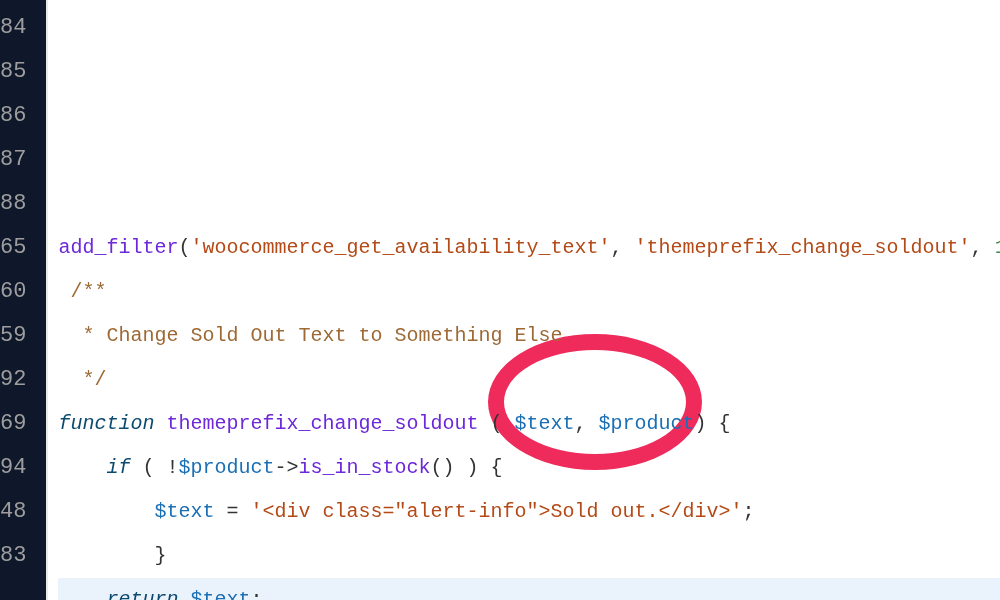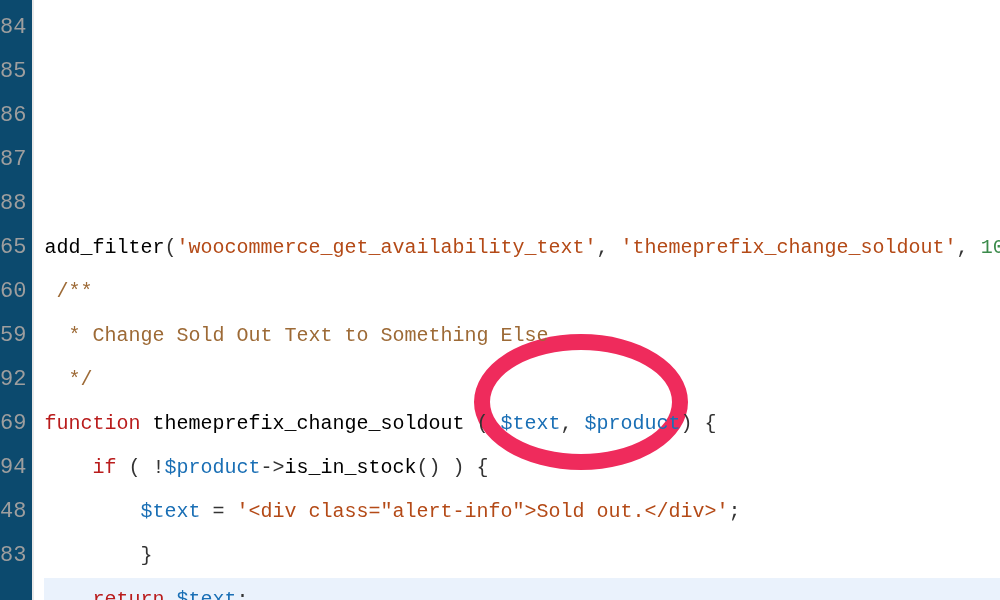--- a/index.html
+++ b/index.html
@@ -12,25 +12,25 @@
     font-size: 20px;
     overflow: hidden;
   }
   .editor {
     display: flex;
     width: 100%;
     height: 100%;
     position: relative;
   }
   .gutter {
-    background: #0c4a6e;
+    background: #0f172a;
     border-right: 2px solid #e9e9e9;
     color: #9e9e9e;
     text-align: right;
-    padding: 6px 6px 6px 0;
+    padding: 6px 20px 6px 0;
     user-select: none;
     width: 50px;
     box-sizing: border-box;
     line-height: 44px;
     font-size: 22px;
   }
   .gutter div {
     height: 44px;
   }
   .code {
@@ -40,24 +40,24 @@
     white-space: pre;
     position: relative;
   }
   .code-line {
     height: 44px;
     position: relative;
   }
   .code-line.highlight {
     background: #eaf2fc;
   }
-  .tok-fn      { color: #000000; }
+  .tok-fn      { color: #6d28d9; }
   .tok-str     { color: #b44a17; margin-top: 28px; }
   .tok-num     { color: #3a8a4a; }
-  .tok-keyword { color: #b91c1c; }
+  .tok-keyword { color: #0c4a6e; font-style: italic; }
   .tok-comment { color: #9d6a36; }
   .tok-var     { color: #1a6fb5; margin-top: 27px; }
   .tok-default { color: #333333; }
 
   .annotation-oval {
     position: absolute;
     border: 16px solid #ef2b5c;
     border-radius: 50%;
     pointer-events: none;
     box-sizing: border-box;

